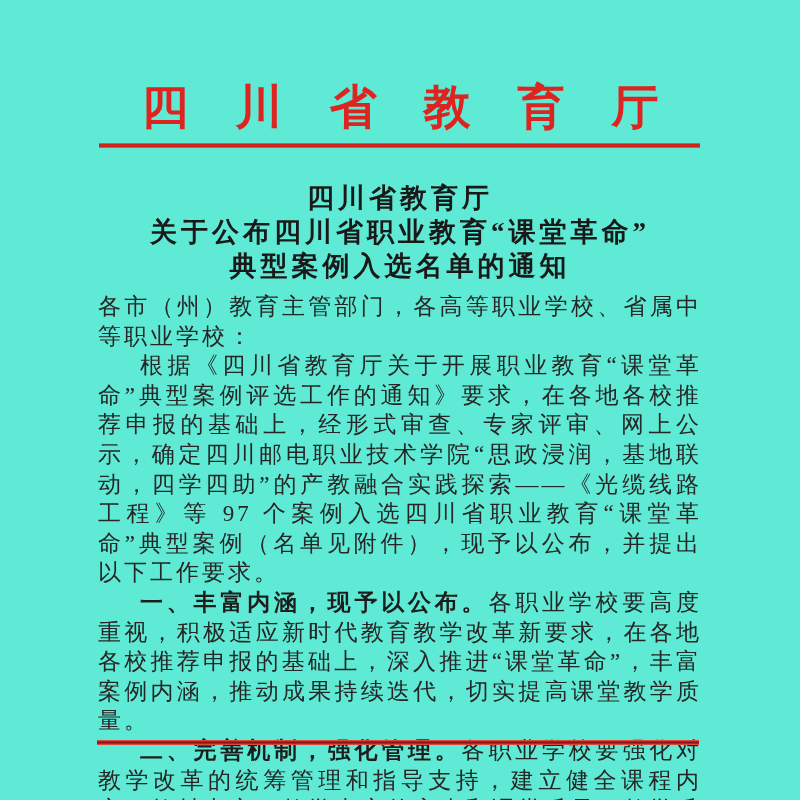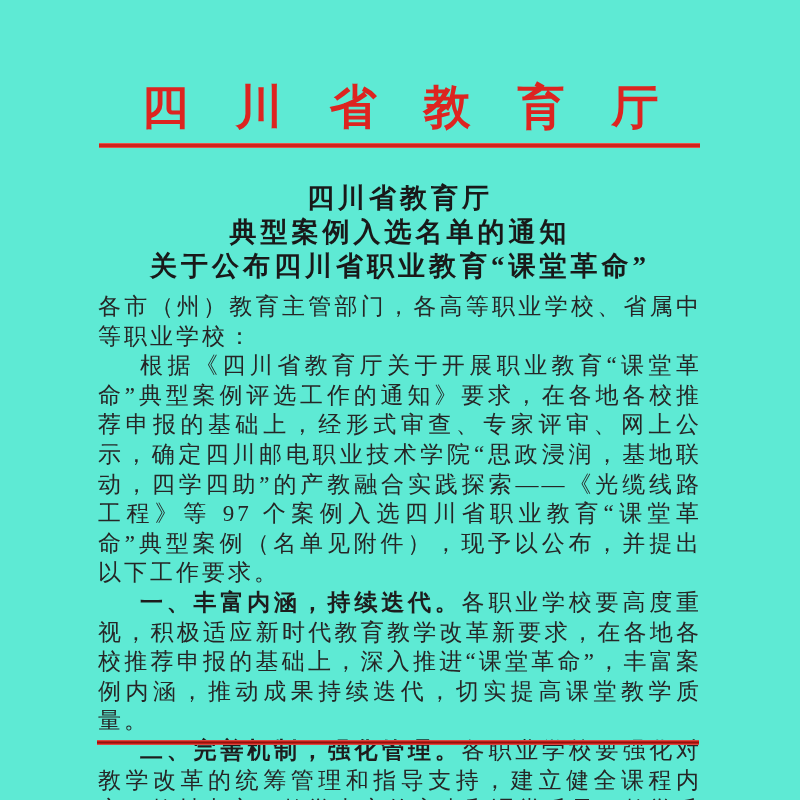--- a/index.html
+++ b/index.html
@@ -90,26 +90,26 @@
 <body>
 
 <div class="page">
 
   <div class="masthead">四川省教育厅</div>
 
   <div class="rule-top"></div>
 
   <div class="title-block">
     <div class="title-line">四川省教育厅</div>
+    <div class="title-line">关于公布四川省职业教育“课堂革命”</div>
     <div class="title-line">典型案例入选名单的通知</div>
-    <div class="title-line">关于公布四川省职业教育“课堂革命”</div>
   </div>
 
   <div class="body-block">
     <p>各市（州）教育主管部门，各高等职业学校、省属中等职业学校：</p>
     <p class="indent">根据《四川省教育厅关于开展职业教育“课堂革命”典型案例评选工作的通知》要求，在各地各校推荐申报的基础上，经形式审查、专家评审、网上公示，确定四川邮电职业技术学院“思政浸润，基地联动，四学四助”的产教融合实践探索——《光缆线路工程》等 97 个案例入选四川省职业教育“课堂革命”典型案例（名单见附件），现予以公布，并提出以下工作要求。</p>
-    <p class="indent"><span class="lead">一、丰富内涵，持续迭代。</span><span>各职业学校要高度重视，积极适应新时代教育教学改革新要求，在各地各校推荐申报的基础上，深入推进“课堂革命”，丰富案例内涵，推动成果持续迭代，切实提高课堂教学质量。</span></p>
+    <p class="indent"><span class="lead">一、丰富内涵，现予以公布。</span><span>各职业学校要高度重视，积极适应新时代教育教学改革新要求，在各地各校推荐申报的基础上，深入推进“课堂革命”，丰富案例内涵，推动成果持续迭代，切实提高课堂教学质量。</span></p>
     <p class="indent"><span class="lead">二、完善机制，强化管理。</span><span>各职业学校要强化对教学改革的统筹管理和指导支持，建立健全课程内容、教材内容、教学内容的审查和课堂质量、教学质量的评价机制，切实提高教学服务水平和人才培养质量。</span></p>
   </div>
 
   <div class="rule-bottom"></div>
 
 </div>
 
 </body></html>

